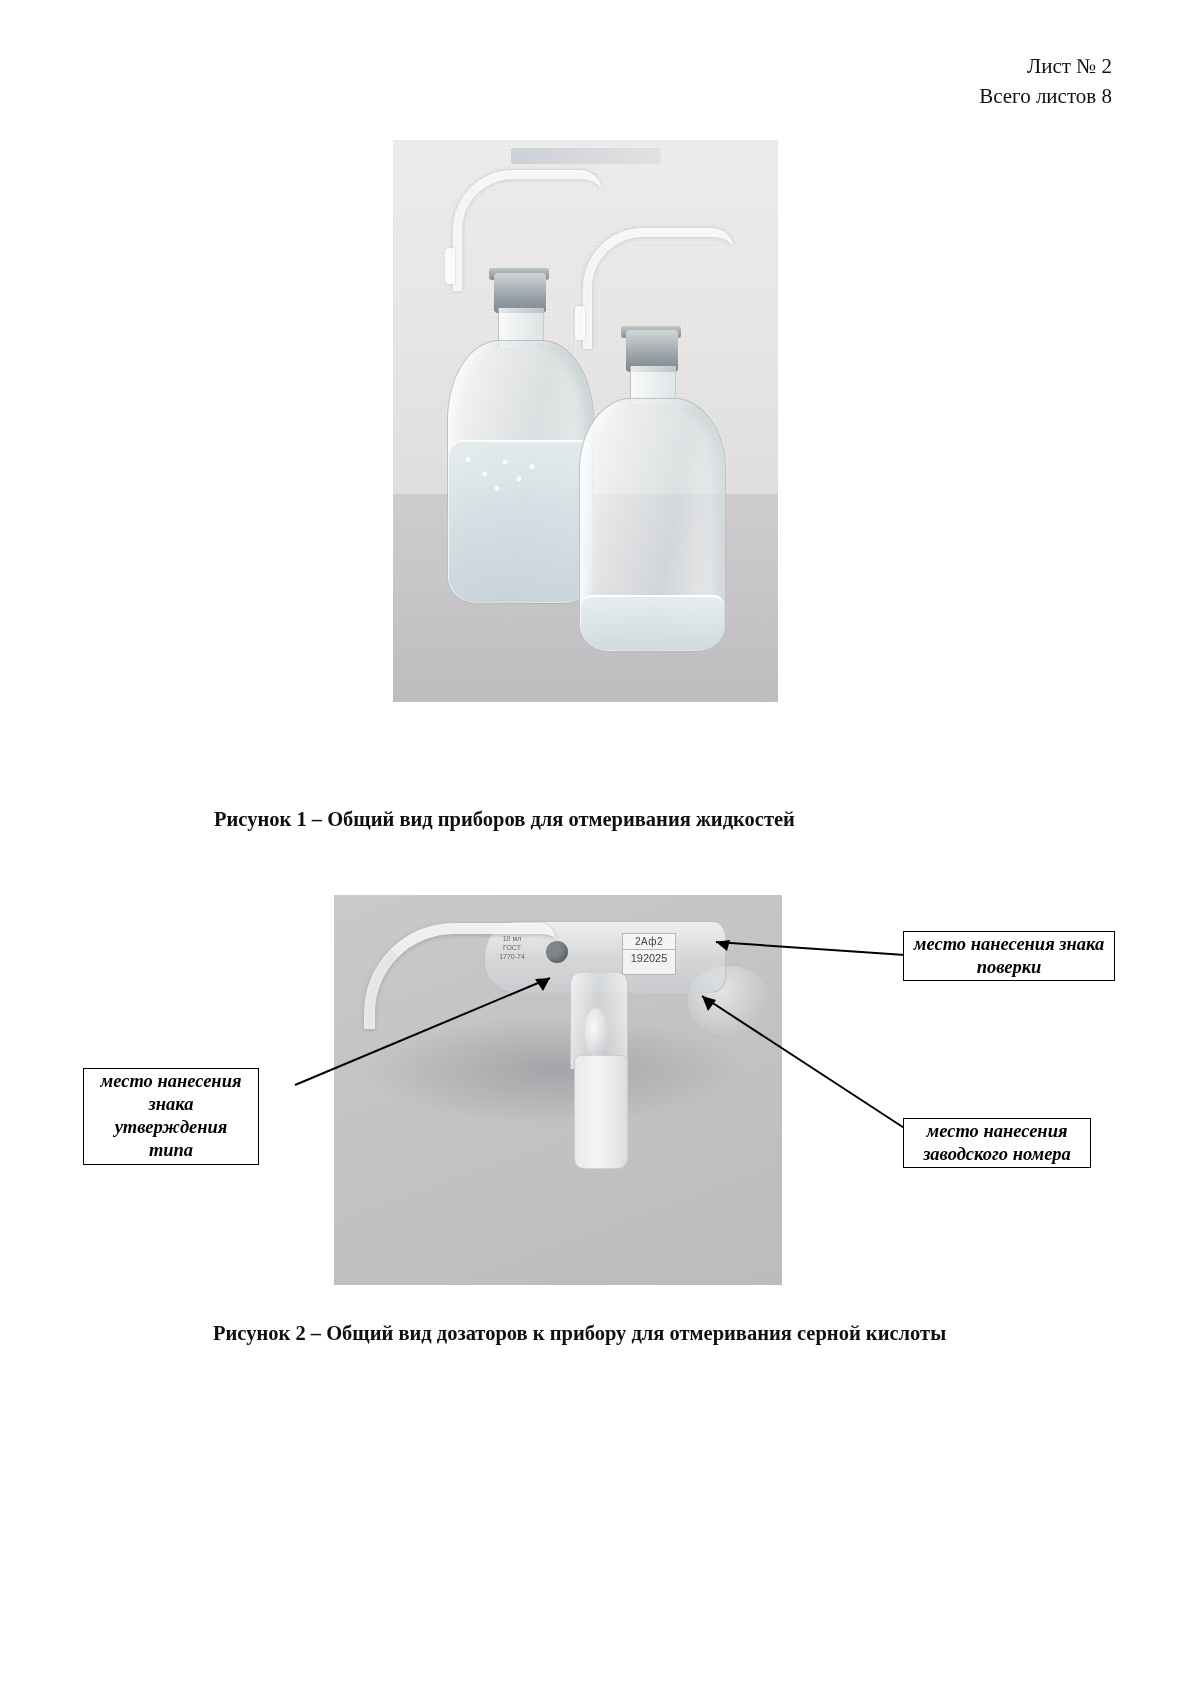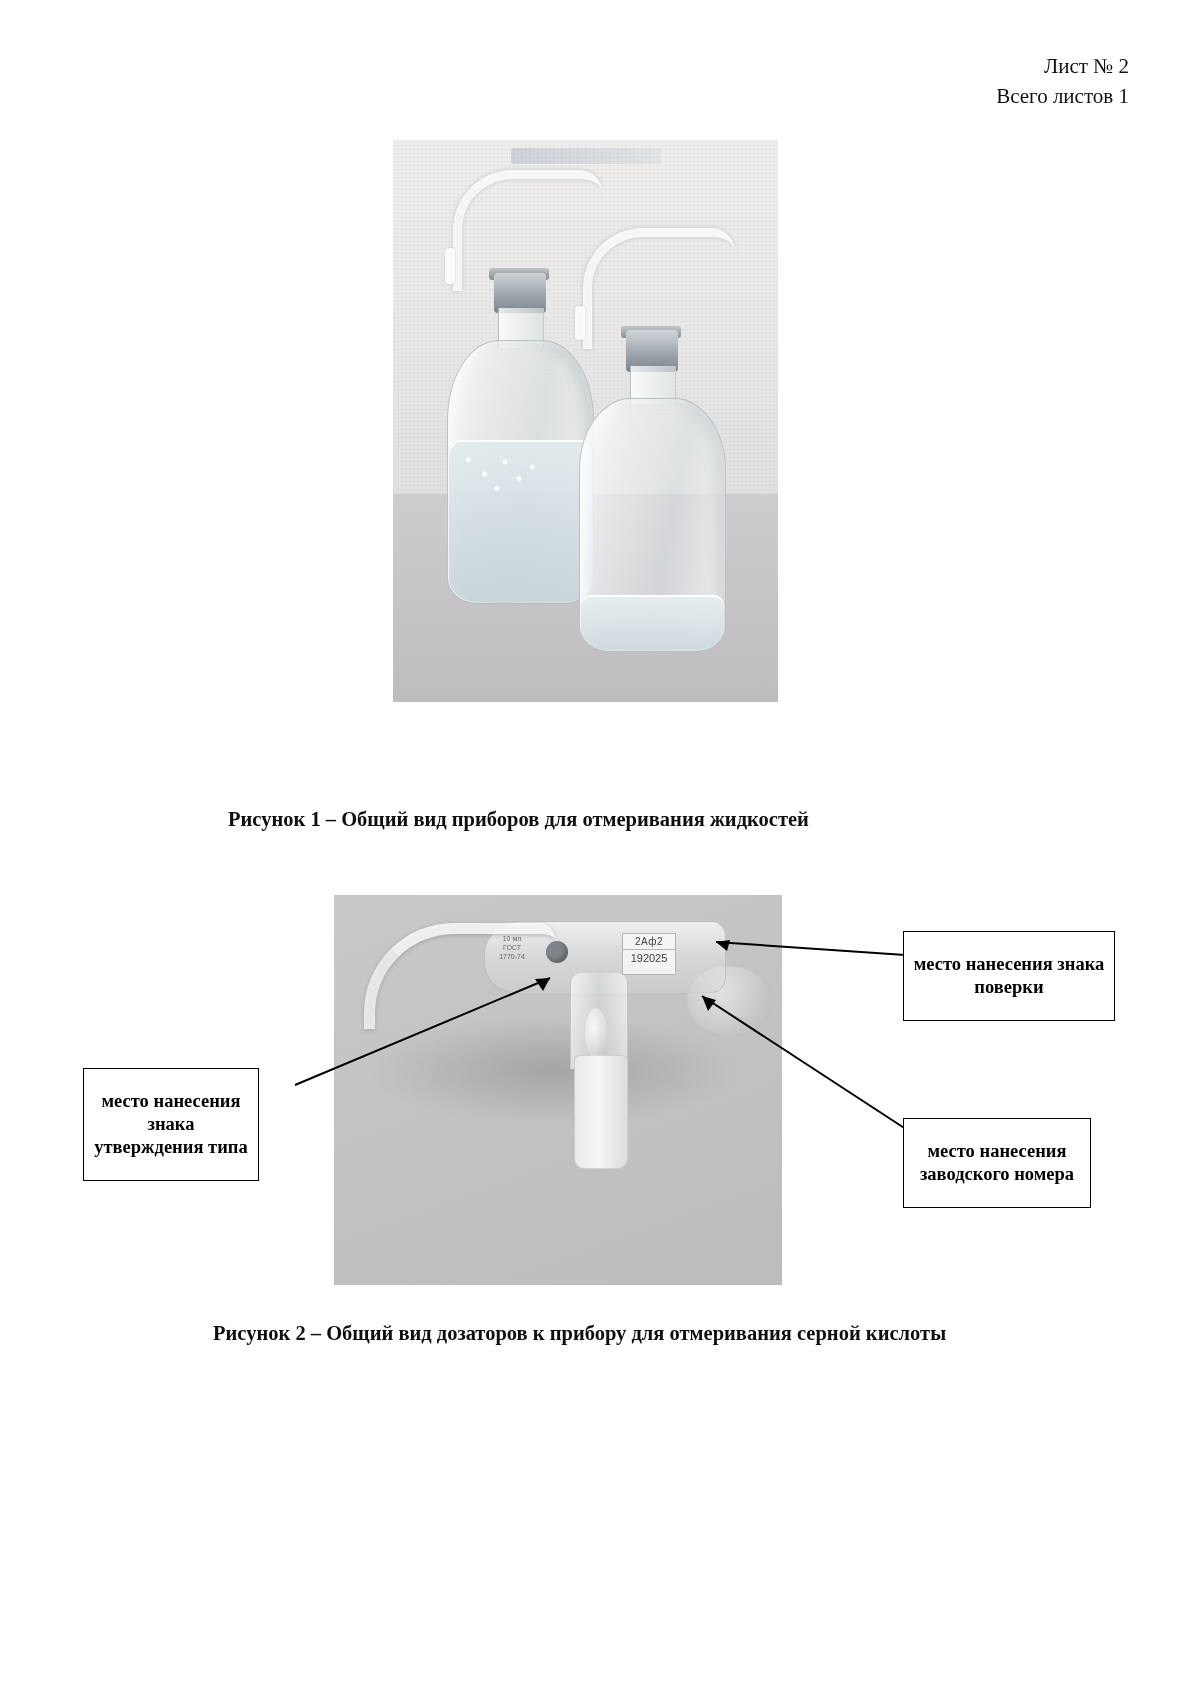--- a/index.html
+++ b/index.html
@@ -13,21 +13,21 @@
     position: relative;
     font-family: "Liberation Serif", serif;
     color: #111111;
     overflow: hidden;
   }
 
   
   .page-header {
     position: absolute;
     top: 52px;
-    right: 71px;
+    right: 88px;
     text-align: right;
     font-size: 21px;
     line-height: 1.42;
     white-space: nowrap;
   }
 
   
   .figure1-wrap {
     position: absolute;
     left: 393px;
@@ -204,21 +204,21 @@
   }
 
   
   .caption {
     position: absolute;
     font-size: 20.5px;
     font-weight: bold;
     white-space: nowrap;
     color: #0f0f0f;
   }
-  .caption1 { left: 228px; top: 808px; }
+  .caption1 { left: 214px; top: 808px; }
   .caption2 { left: 213px; top: 1322px; text-align: center; }
 
   
   .figure2-wrap {
     position: absolute;
     left: 334px;
     top: 895px;
     width: 448px;
     height: 390px;
     background: linear-gradient(160deg,#c9c8ca 0%,#c3c2c4 45%,#bcbbbe 100%);
@@ -320,38 +320,39 @@
   
   .callout {
     position: absolute;
     border: 1.4px solid #000;
     background: #ffffff;
     font-size: 18.5px;
     font-weight: bold;
     line-height: 1.25;
     text-align: center;
     color: #000;
-    padding: 21px 8px;
+    padding: 1px 8px;
     box-sizing: border-box;
+    font-style: italic;
   }
   .callout-verify { left: 903px; top: 931px; width: 212px; }
   .callout-type   { left: 83px;  top: 1068px; width: 176px; }
   .callout-serial { left: 903px; top: 1118px; width: 188px; }
 
   .leader { position: absolute; overflow: visible; }
   .leader-verify { left: 700px; top: 940px; width: 210px; height: 30px; }
   .leader-type   { left: 290px; top: 970px; width: 300px; height: 120px; }
   .leader-serial { left: 690px; top: 990px; width: 230px; height: 150px; }
 </style>
 </head>
 <body>
 
 <div class="page-header">
   <div>Лист № 2</div>
-  <div>Всего листов 1</div>
+  <div>Всего листов 8</div>
 </div>
 
 <div class="figure1-wrap">
   <div class="f1-wall"></div>
   <div class="f1-tableedge"></div>
   <div class="f1-table"></div>
   <div class="f1-watermark"></div>
 
   <div class="f1-tubeA"></div>
   <div class="f1-spoutA"></div>

